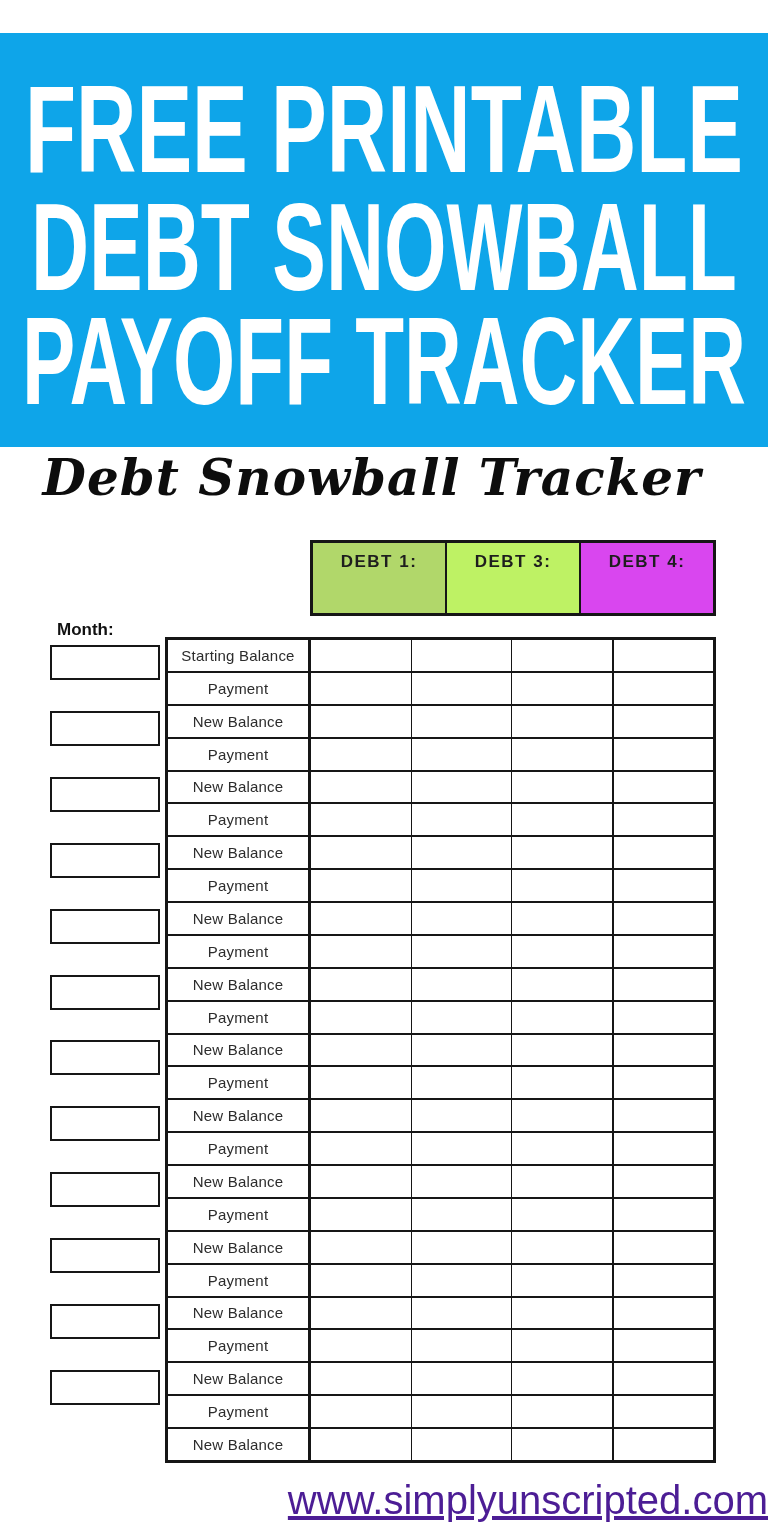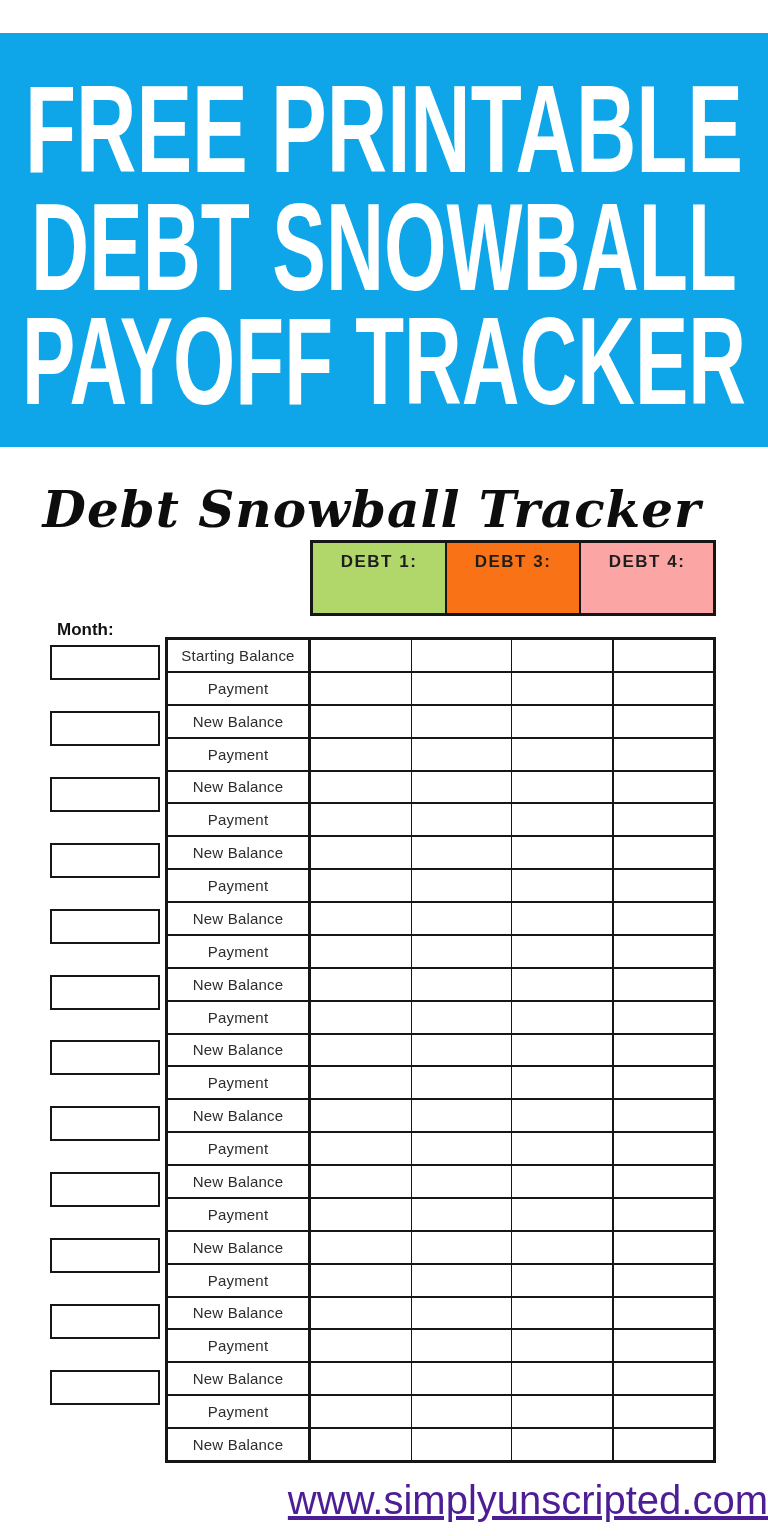--- a/index.html
+++ b/index.html
@@ -10,21 +10,21 @@
 
   
   .hero { position:absolute; top:33px; left:0; width:768px; height:414px; background:#C218C6; }
   .hero svg { display:block; width:768px; height:414px; }
   .hero text {
     fill:#ffffff; font-family:"Liberation Sans", sans-serif; font-weight:700;
   }
 
   
   .script-title {
-    position:absolute; top:480px; left:0; width:744px; text-align:center;
+    position:absolute; top:448px; left:0; width:744px; text-align:center;
     font-family:"DejaVu Serif", serif; font-style:italic; font-weight:700;
     font-size:50px; color:#0d0d0d; letter-spacing:1px;
   }
 
   
   .debt-header {
     position:absolute; left:310px; top:540px; width:406px; height:76px;
     display:flex; border:3px solid #161616; box-sizing:border-box; background:#fff;
   }
   .debt-cell {
@@ -82,24 +82,24 @@
       <text x="384" y="371" font-size="124" text-anchor="middle" textLength="724" lengthAdjust="spacingAndGlyphs">PAYOFF TRACKER</text>
     </svg>
   </div>
 
   <div class="script-title">Debt Snowball Tracker</div>
 
   <div class="debt-header">
       <div class="debt-cell" style="background: rgb(177, 215, 106);">
         <span>DEBT 1:</span>
       </div>
-      <div class="debt-cell" style="background: #f97316;">
+      <div class="debt-cell" style="background: #bef264;">
         <span>DEBT 3:</span>
       </div>
-      <div class="debt-cell" style="background: #fca5a5;">
+      <div class="debt-cell" style="background: #d946ef;">
         <span>DEBT 4:</span>
       </div>
     </div>
 
   <div class="month-column">
     <div class="month-label">Month:</div>
   <div class="month-box" style="top: 31.96px;"></div>
       <div class="month-box" style="top: 97.88px;"></div>
       <div class="month-box" style="top: 163.8px;"></div>
       <div class="month-box" style="top: 229.72px;"></div>

